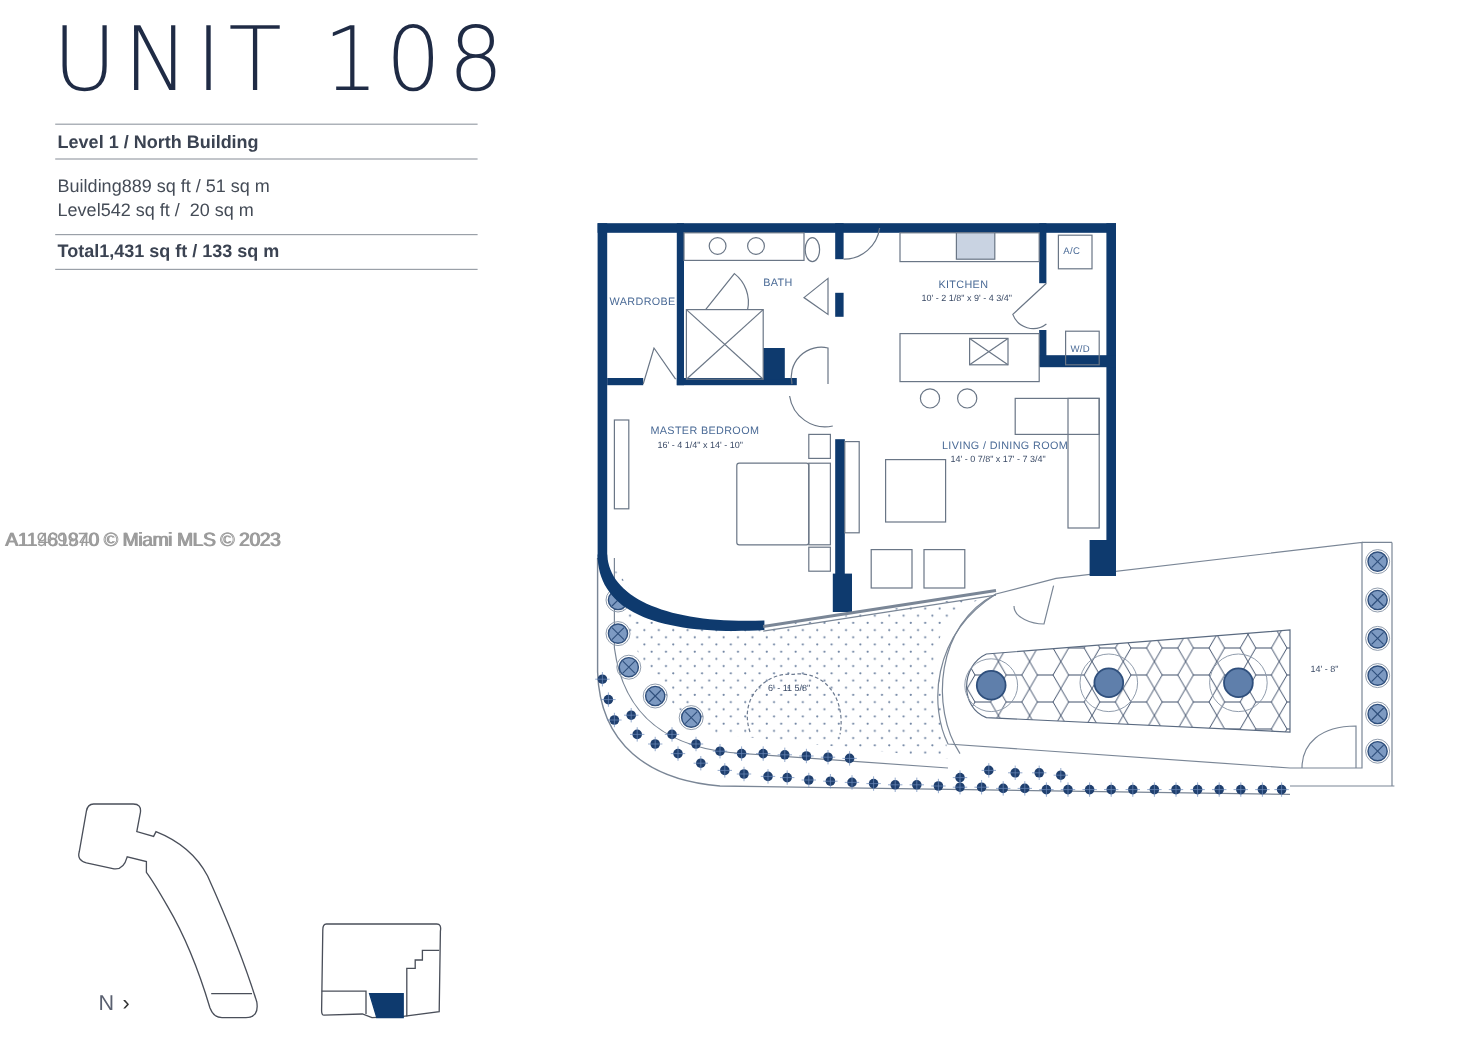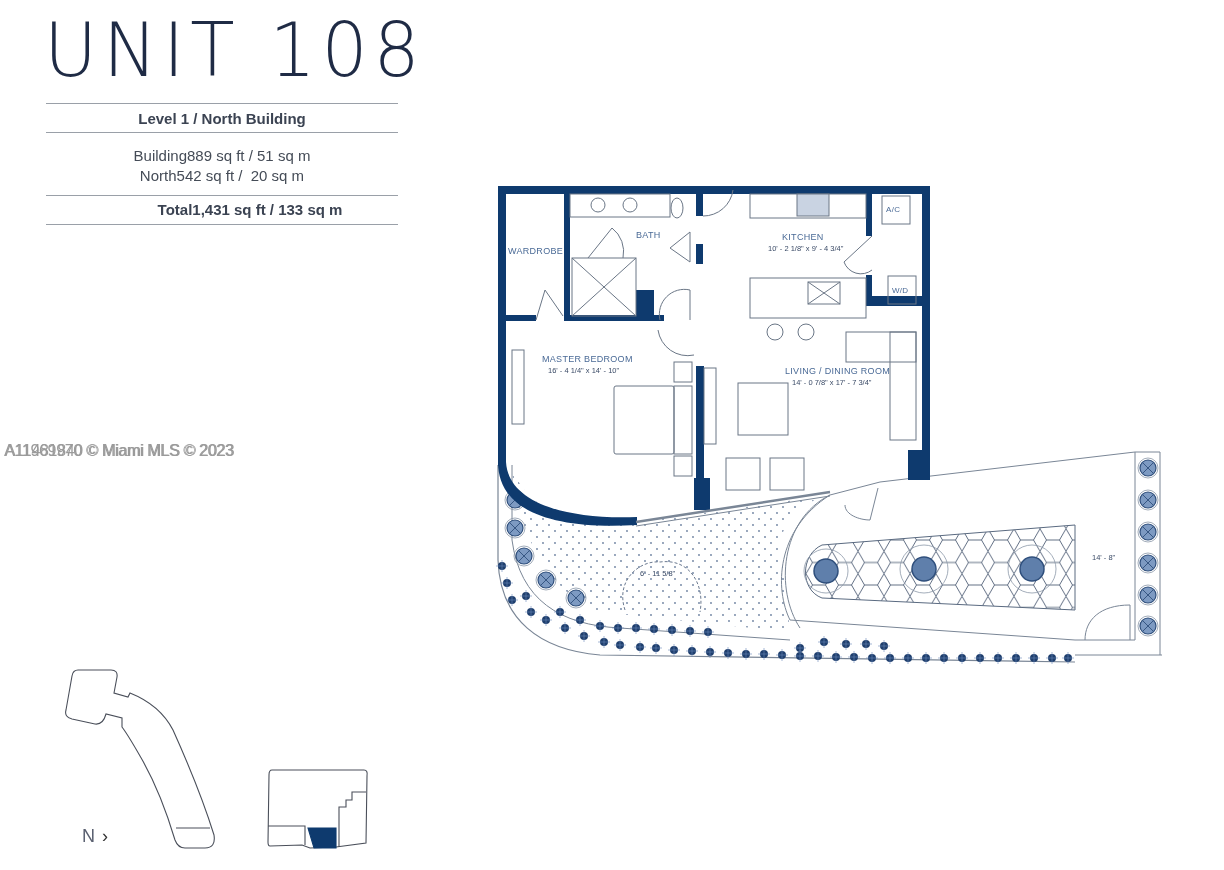--- a/index.html
+++ b/index.html
@@ -2,25 +2,25 @@
 <html><head>
 <meta charset="utf-8">
 <style>
   html, body { margin:0; padding:0; background:#ffffff; }
   body { width:1224px; height:870px; position:relative; overflow:hidden;
          font-family:"Liberation Sans", sans-serif; color:#3a4150; }
   .title { position:absolute; left:44px; top:10px; font-family:"DejaVu Sans", sans-serif;
            font-weight:200; font-size:74px; letter-spacing:6px; color:#1f2b45;
            -webkit-text-stroke:0px; line-height:80px; transform:scaleX(0.98); transform-origin:left; }
   .rule { position:absolute; left:46px; width:352px; height:0; border-top:1.5px solid #9aa0a8; }
-  .row { position:absolute; left:48px; width:348px; display:flex; justify-content:center;
+  .row { position:absolute; left:48px; width:348px; display:flex; justify-content:flex-start;
          font-size:15px; color:#454c57; }
   .row .v { text-align:right; }
   .row.level { font-weight:bold; color:#3b4352; font-size:15px; }
-  .row.total { font-weight:bold; color:#3b4352;margin-left:28px; }
+  .row.total { font-weight:bold; color:#3b4352; }
   .watermark { position:absolute; left:4px; top:442px; font-size:16px; color:#8a8a8a; opacity:0.85;
                letter-spacing:-0.3px; }
   .watermark span { position:absolute; left:0; top:0; white-space:nowrap; }
   .plan { position:absolute; left:0; top:0; }
   .room-label { font-family:"Liberation Sans", sans-serif; fill:#4a6a96; font-size:9px; letter-spacing:0.3px; }
   .dim-label { font-family:"Liberation Sans", sans-serif; fill:#3a4a66; font-size:7.5px; }
   .n-label { position:absolute; left:82px; top:826px; font-size:18px; color:#5a6070; }
 </style>
 </head>
 <body>
@@ -31,21 +31,21 @@
 <div class="row level" style="top:110px">
   <span>Level 1 / North Building</span>
 </div>
 <div class="rule" style="top:132px"></div>
 
 <div class="row" style="top:147px">
   <span>Building</span>
   <span class="v">889 sq ft / 51 sq m</span>
 </div>
 <div class="row" style="top:167px">
-  <span>North</span>
+  <span>Level</span>
   <span class="v" style="white-space:pre">542 sq ft /  20 sq m</span>
 </div>
 <div class="rule" style="top:195px"></div>
 <div class="row total" style="top:201px">
   <span>Total</span>
   <span class="v" style="font-weight:bold">1,431 sq ft / 133 sq m</span>
 </div>
 <div class="rule" style="top:224px"></div>
 
 <div class="watermark">

